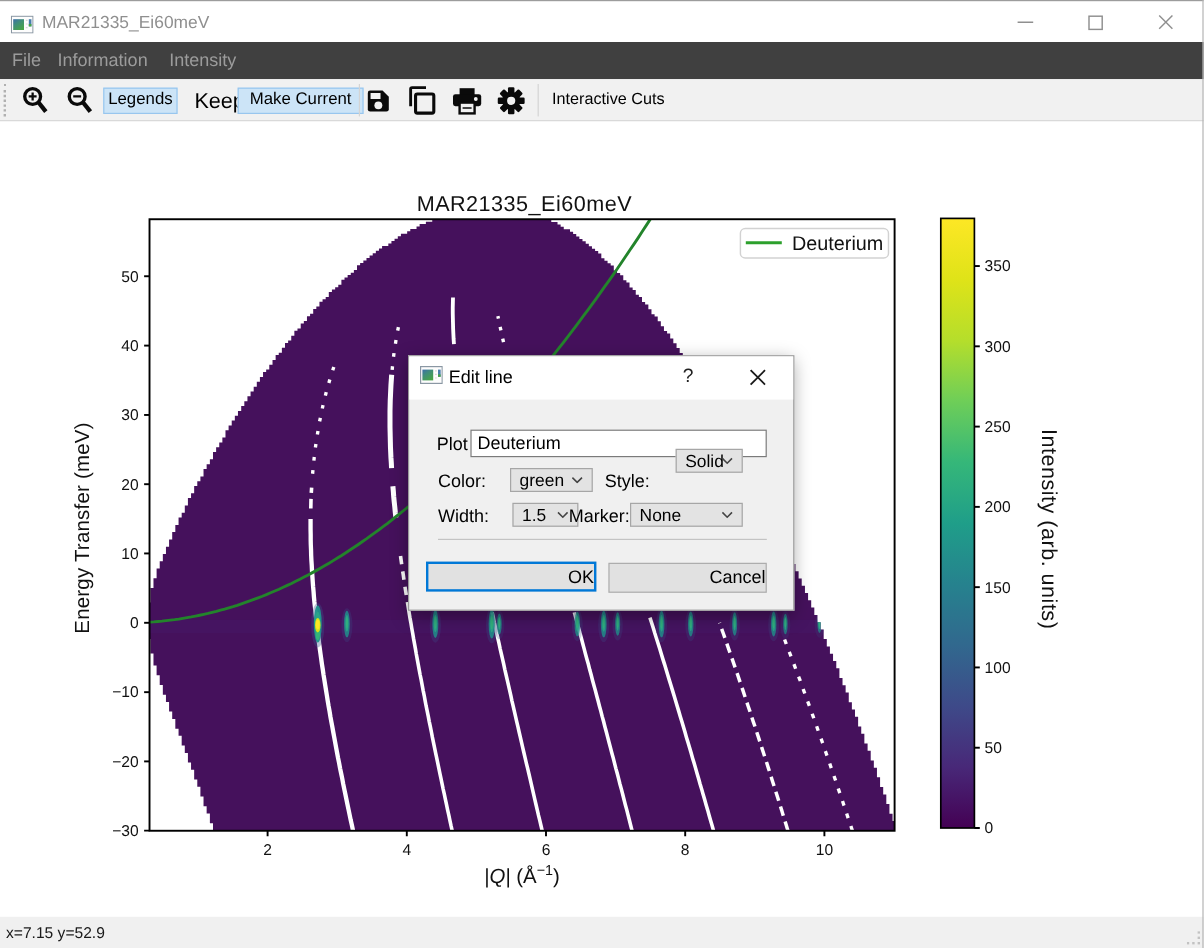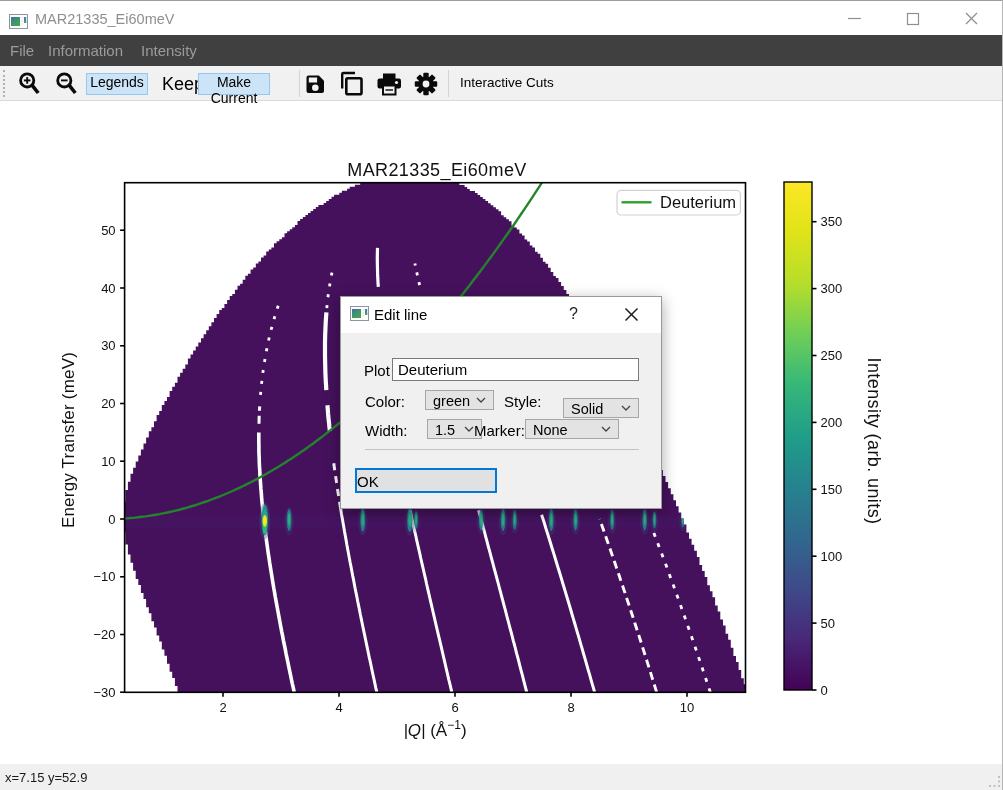--- a/index.html
+++ b/index.html
@@ -10,21 +10,21 @@
 #toolbar { left:0; top:66px; width:1003px; height:35px; background:#f1f1f1; border-bottom:1px solid #d9d9d9; }
 .tbtxt { position:absolute; top:8px; font-size:18px; color:#000; }
 .tbbtn { position:absolute; top:7px; height:21.5px; font-size:14px; color:#000; background:#cce4f7; border:1px solid #98c6ee; text-align:center; }
 .tsep { position:absolute; top:4px; height:27px; width:1px; background:#d4d4d4; }
 #statusbar { left:0; top:764px; width:1003px; height:26px; background:#f0f0f0; }
 #status-txt { position:absolute; left:5px; top:6px; font-size:13px; color:#1a1a1a;text-align:center; }
 #dialog { left:340px; top:296px; width:322px; height:212.5px; background:#f0f0f0; border:1px solid #9a9a9a; box-shadow:0 4px 14px rgba(0,0,0,0.35); }
 #dlg-title { position:absolute; left:0; top:0; width:320px; height:36px; background:#fff; }
 .dlbl { position:absolute; font-size:15px; color:#000; }
 .combo { position:absolute; height:20px; background:#e3e3e3; border:1px solid #a6a6a6; font-size:14.5px; color:#000; padding:0 0 12px 7px; line-height:20px; }
-.dbtn { position:absolute; height:25px; background:#e1e1e1; border:1px solid #adadad; font-size:15px; color:#000; text-align:left; padding-top:3px; }
+.dbtn { position:absolute; height:25px; background:#e1e1e1; border:1px solid #adadad; font-size:15px; color:#000; text-align:right; padding-top:3px; }
 </style></head>
 <body>
 <div class="abs" id="titlebar">
  <div class="abs" style="left:9px;top:11px"><svg width="19" height="15" viewBox="0 0 19 15" style="vertical-align:middle">
 <rect x="0.5" y="0.5" width="18" height="14" fill="#fdfdfd" stroke="#8a97a3"></rect>
 <defs>
           <linearGradient id="mi19" x1="0" y1="0" x2="0.7" y2="1">
             <stop offset="0" stop-color="#3c6daa"></stop>
             <stop offset="0.45" stop-color="#3f8e79"></stop>
             <stop offset="1" stop-color="#47a447"></stop>
@@ -88,21 +88,21 @@
         <rect x="-2.7" y="-11.2" width="5.4" height="7" rx="1" transform="rotate(180 0 0)"></rect>
         <rect x="-2.7" y="-11.2" width="5.4" height="7" rx="1" transform="rotate(225 0 0)"></rect>
         <rect x="-2.7" y="-11.2" width="5.4" height="7" rx="1" transform="rotate(270 0 0)"></rect>
         <rect x="-2.7" y="-11.2" width="5.4" height="7" rx="1" transform="rotate(315 0 0)"></rect>
         <circle r="7.6"></circle>
         <circle r="3.4" fill="#f1f1f1"></circle>
       </g>
 </svg>
  <div class="tbbtn" style="left:86px;width:62px">Legends</div>
  <div class="tbtxt" style="left:162px">Keep</div>
- <div class="tbbtn" style="left:198px;width:72px">Make Current</div>
+ <div class="tbbtn" style="left:198px;width:105px">Make Current</div>
  <div class="tsep" style="left:299px"></div>
  <div class="tsep" style="left:448px"></div>
  <div class="tbtxt" style="left:460px;font-size:13.5px;top:8.5px">Interactive Cuts</div>
 </div>
 <svg width="1003" height="662" viewBox="0 101 1003 662" style="position:absolute;left:0;top:101px" font-family="Liberation Sans, sans-serif" fill="#111">
 <defs>
       <clipPath id="fanclip">
         <path d="M365.4,182.7H360.2V184.7H354.9V186.7H349.7V188.8H347.1V190.8H341.9V192.8H339.3V194.8H334.1V196.8H331.5V198.9H328.8V200.9H326.2V202.9H323.6V204.9H318.4V207.0H315.8V209.0H313.2V211.0H310.6V213.0H308.0V215.0H305.4V217.1H302.8V219.1H300.1V221.1H297.5V223.1V225.1H294.9V227.2H292.3V229.2H289.7V231.2H287.1V233.2H284.5V235.3V237.3H281.9V239.3H279.3V241.3H276.6V243.3H274.0V245.4V247.4H271.4V249.4H268.8V251.4H266.2V253.4V255.5H263.6V257.5H261.0V259.5V261.5H258.4V263.6H255.8V265.6V267.6H253.2V269.6H250.6V271.6V273.7H247.9V275.7H245.3V277.7V279.7H242.7V281.7V283.8H240.1V285.8H237.5V287.8V289.8H234.9V291.8V293.9H232.3V295.9H229.7V297.9V299.9H227.1V302.0V304.0H224.4V306.0V308.0H221.8V310.0H219.2V312.1V314.1H216.6V316.1V318.1H214.0V320.1V322.2H211.4V324.2V326.2H208.8V328.2V330.3H206.2V332.3V334.3H203.6V336.3V338.3H201.0V340.4V342.4H198.3V344.4V346.4H195.7V348.4V350.5H193.1V352.5V354.5H190.5V356.5V358.5H187.9V360.6V362.6V364.6H185.3V366.6V368.7H182.7V370.7V372.7H180.1V374.7V376.7H177.5V378.8V380.8V382.8H174.9V384.8V386.8H172.2V388.9V390.9H169.6V392.9V394.9V397.0H167.0V399.0V401.0H164.4V403.0V405.0H161.8V407.1V409.1V411.1H159.2V413.1V415.1H156.6V417.2V419.2V421.2H154.0V423.2V425.3V427.3H151.4V429.3V431.3H148.8V433.3V435.4V437.4H146.1V439.4V441.4V443.4H143.5V445.5V447.5V449.5H140.9V451.5V453.5V455.6H138.3V457.6V459.6V461.6H135.7V463.7V465.7V467.7H133.1V469.7V471.7V473.8H130.5V475.8V477.8V479.8V481.8H127.9V483.9V485.9V487.9V489.9H125.3V492.0V494.0V496.0V498.0V500.0V502.1H122.7V504.1V506.1V508.1V510.1V512.2V514.2V516.2V518.2V520.2V522.3V524.3V526.3V528.3V530.4V532.4H125.3V534.4V536.4V538.4V540.5V542.5V544.5H127.9V546.5V548.5V550.6V552.6V554.6H130.5V556.6V558.7V560.7V562.7H133.1V564.7V566.7V568.8V570.8H135.7V572.8V574.8V576.8V578.9H138.3V580.9V582.9V584.9H140.9V587.0V589.0V591.0V593.0H143.5V595.0V597.1V599.1H146.1V601.1V603.1V605.1V607.2H148.8V609.2V611.2V613.2H151.4V615.2V617.3V619.3V621.3H154.0V623.3V625.4V627.4H156.6V629.4V631.4V633.4V635.5H159.2V637.5V639.5V641.5H161.8V643.5V645.6V647.6V649.6H164.4V651.6V653.7V655.7H167.0V657.7V659.7V661.7V663.8H169.6V665.8V667.8V669.8V671.8H172.2V673.9V675.9V677.9H174.9V679.9V681.9V684.0V686.0H177.5V688.0V690.0V692.1V692.3H749.1H746.5V690.3V688.3V686.2V684.2H743.8V682.2V680.2V678.2H741.2V676.1V674.1V672.1V670.1H738.6V668.0V666.0V664.0V662.0H736.0V660.0V657.9V655.9H733.4V653.9V651.9V649.9V647.8H730.8V645.8V643.8V641.8V639.7H728.2V637.7V635.7V633.7H725.6V631.7V629.6V627.6V625.6H723.0V623.6V621.6V619.5H720.3V617.5V615.5V613.5V611.4H717.7V609.4V607.4V605.4H715.1V603.4V601.3V599.3V597.3H712.5V595.3V593.3V591.2H709.9V589.2V587.2V585.2H707.3V583.2V581.1V579.1V577.1H704.7V575.1V573.0V571.0H702.1V569.0V567.0V565.0H699.5V562.9V560.9V558.9V556.9H696.9V554.9V552.8V550.8H694.2V548.8V546.8V544.7H691.6V542.7V540.7V538.7H689.0V536.7V534.6V532.6H686.4V530.6V528.6V526.6V524.5H683.8V522.5V520.5V518.5H681.2V516.5V514.4V512.4H678.6V510.4V508.4V506.3H676.0V504.3V502.3V500.3H673.4V498.3V496.2V494.2H670.8V492.2V490.2V488.2H668.1V486.1V484.1V482.1H665.5V480.1V478.0V476.0H662.9V474.0V472.0V470.0H660.3V467.9V465.9V463.9H657.7V461.9V459.9V457.8H655.1V455.8V453.8H652.5V451.8V449.7V447.7H649.9V445.7V443.7V441.7H647.3V439.6V437.6V435.6H644.7V433.6V431.6V429.5H642.0V427.5V425.5H639.4V423.5V421.5V419.4H636.8V417.4V415.4V413.4H634.2V411.3V409.3H631.6V407.3V405.3V403.3H629.0V401.2V399.2H626.4V397.2V395.2V393.2H623.8V391.1V389.1H621.2V387.1V385.1V383.0H618.6V381.0V379.0H616.0V377.0V375.0V372.9H613.3V370.9V368.9H610.7V366.9V364.9V362.8H608.1V360.8V358.8H605.5V356.8V354.8H602.9V352.7V350.7V348.7H600.3V346.7V344.6H597.7V342.6V340.6H595.1V338.6V336.6H592.5V334.5V332.5V330.5H589.8V328.5V326.5H587.2V324.4V322.4H584.6V320.4V318.4H582.0V316.3V314.3H579.4V312.3V310.3H576.8V308.3V306.2H574.2V304.2V302.2H571.6V300.2V298.2H569.0V296.1V294.1H566.4V292.1V290.1H563.8V288.0V286.0H561.1V284.0V282.0H558.5V280.0V277.9H555.9V275.9H553.3V273.9V271.9H550.7V269.9V267.8H548.1V265.8V263.8H545.5V261.8H542.9V259.8V257.7H540.3V255.7V253.7H537.6V251.7H535.0V249.6V247.6H532.4V245.6H529.8V243.6V241.6H527.2V239.5H524.6V237.5V235.5H522.0V233.5H519.4V231.5V229.4H516.8V227.4H514.2V225.4H511.5V223.4V221.3H508.9V219.3H506.3V217.3H503.7V215.3H501.1V213.3V211.2H498.5V209.2H495.9V207.2H493.3V205.2H490.7V203.2H488.1V201.1H485.4V199.1H482.8V197.1H480.2V195.1H477.6V193.1H475.0V191.0H469.8V189.0H467.2V187.0H464.6V185.0H459.4V182.9Z"></path>
       </clipPath>
       <clipPath id="axclip">
@@ -287,33 +287,34 @@
         </g>
       </svg>
  </div>
  <div class="dlbl" style="left:23px;top:65px">Plot</div>
  <input style="position: absolute; left: 51px; top: 61px; width: 247px; height: 23px; border: 1px solid rgb(122, 122, 122); background: rgb(255, 255, 255); font-size: 15px; font-family: &quot;Liberation Sans&quot;, sans-serif; padding-left: 5px;" value="Deuterium">
  <div class="dlbl" style="left:24px;top:96px">Color:</div>
  <div class="combo" style="left:84px;top:93px;width:69px">green<svg width="10" height="6" viewBox="0 0 10 6" style="position:absolute;right:7px;top:50%;margin-top:-3px">
         <path d="M1 1 L5 5 L9 1" fill="none" stroke="#444" stroke-width="1.3"></path>
       </svg></div>
  <div class="dlbl" style="left:163px;top:96px">Style:</div>
- <div class="combo" style="left:222px;top:101px;width:76px">Solid<svg width="10" height="6" viewBox="0 0 10 6" style="position:absolute;right:7px;top:50%;margin-top:-3px">
+ <div class="combo" style="left:222px;top:77px;width:56px">Solid<svg width="10" height="6" viewBox="0 0 10 6" style="position:absolute;right:7px;top:50%;margin-top:-3px">
         <path d="M1 1 L5 5 L9 1" fill="none" stroke="#444" stroke-width="1.3"></path>
       </svg></div>
  <div class="dlbl" style="left:24px;top:125px">Width:</div>
  <div class="combo" style="left:86px;top:122px;width:55px">1.5<svg width="10" height="6" viewBox="0 0 10 6" style="position:absolute;right:7px;top:50%;margin-top:-3px">
         <path d="M1 1 L5 5 L9 1" fill="none" stroke="#444" stroke-width="1.3"></path>
       </svg></div>
  <div class="dlbl" style="left:133px;top:125px">Marker:</div>
  <div class="combo" style="left:184px;top:122px;width:94px">None<svg width="10" height="6" viewBox="0 0 10 6" style="position:absolute;right:7px;top:50%;margin-top:-3px">
         <path d="M1 1 L5 5 L9 1" fill="none" stroke="#444" stroke-width="1.3"></path>
       </svg></div>
  <div style="position:absolute;left:24px;top:152px;width:274px;border-top:1px solid #c3c3c3"></div>
  <div class="dbtn" style="left:14px;top:171px;width:142px;border:2px solid #0078d7">OK</div>
+ <div class="dbtn" style="left:166px;top:172px;width:132px">Cancel</div>
 </div>
 <div class="abs" id="statusbar">
  <div id="status-txt">x=7.15 y=52.9</div>
  <svg style="position:absolute;right:2px;bottom:2px" width="12" height="12" viewBox="0 0 12 12" fill="#c2c2c2">
  <rect x="9" y="0" width="2" height="2"></rect>
       <rect x="9" y="4.5" width="2" height="2"></rect>
       <rect x="9" y="9" width="2" height="2"></rect>
  <rect x="4.5" y="4.5" width="2" height="2" opacity="0"></rect>
       <rect x="4.5" y="9" width="2" height="2"></rect>
       <rect x="0" y="9" width="2" height="2"></rect>

